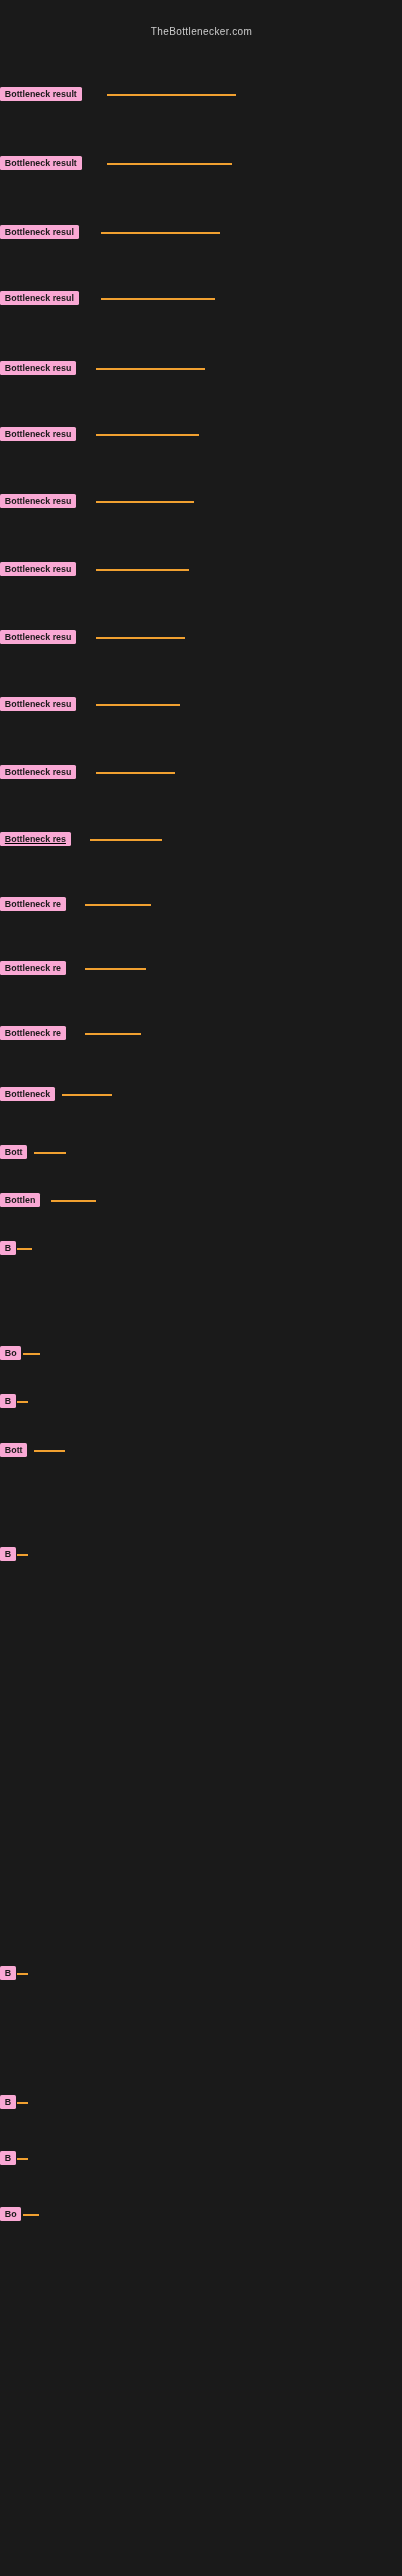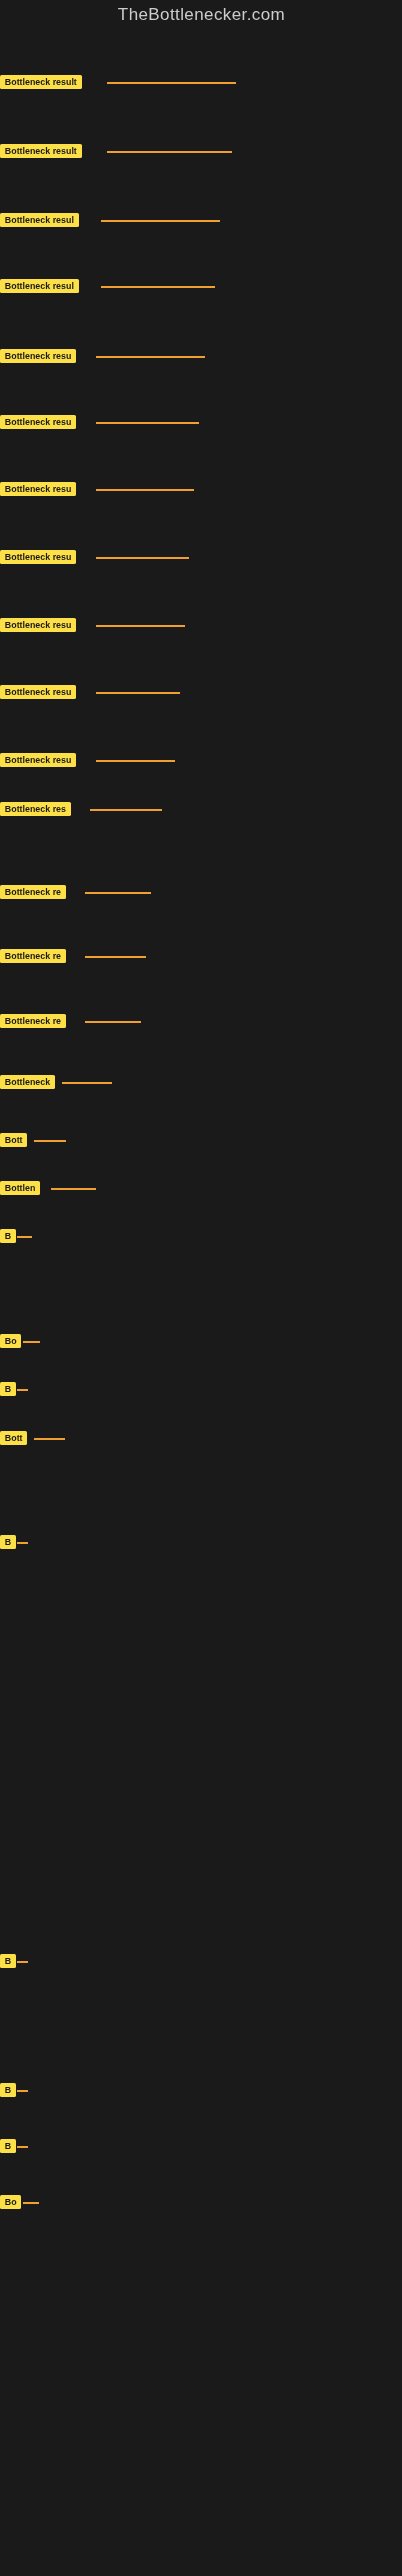--- a/index.html
+++ b/index.html
@@ -11,32 +11,33 @@
       background-color: #1a1a1a;
       font-family: Arial, sans-serif;
       width: 403px;
       min-height: 2576px;
       position: relative;
       overflow-x: hidden;
     }
     .site-title {
       text-align: center;
       color: #cccccc;
-      font-size: 17px;
+      font-size: 10px;
       padding: 4.8px 0;
       letter-spacing: 0.4px;
+      margin-top: 21px;
     }
     .bottleneck-item {
       position: absolute;
       left: 0;
       display: flex;
       align-items: center;
     }
     .bottleneck-badge {
-      background-color: #fde047;
+      background-color: #f9a8d4;
       color: #1a1a1a;
       font-size: 8.9px;
       font-weight: bold;
       padding: 2.4px 4.8px;
       white-space: nowrap;
       border-radius: 1.6px;
       display: inline-block;
     }
     .bar-line {
       position: absolute;
@@ -88,21 +89,21 @@
       <div class="bar-line" style="left: 96px; top: 50%; width: 89px;"></div>
     </div>
     <div class="bottleneck-item" style="top: 639px;">
       <span class="bottleneck-badge">Bottleneck resu</span>
       <div class="bar-line" style="left: 96px; top: 50%; width: 84px;"></div>
     </div>
     <div class="bottleneck-item" style="top: 707px;">
       <span class="bottleneck-badge">Bottleneck resu</span>
       <div class="bar-line" style="left: 96px; top: 50%; width: 79px;"></div>
     </div>
-    <div class="bottleneck-item" style="top: 756px;">
+    <div class="bottleneck-item" style="top: 774px; text-decoration: underline;">
       <span class="bottleneck-badge">Bottleneck res</span>
       <div class="bar-line" style="left: 90px; top: 50%; width: 72px;"></div>
     </div>
     <div class="bottleneck-item" style="top: 839px;">
       <span class="bottleneck-badge">Bottleneck re</span>
       <div class="bar-line" style="left: 85px; top: 50%; width: 66px;"></div>
     </div>
     <div class="bottleneck-item" style="top: 903px;">
       <span class="bottleneck-badge">Bottleneck re</span>
       <div class="bar-line" style="left: 85px; top: 50%; width: 61px;"></div>

